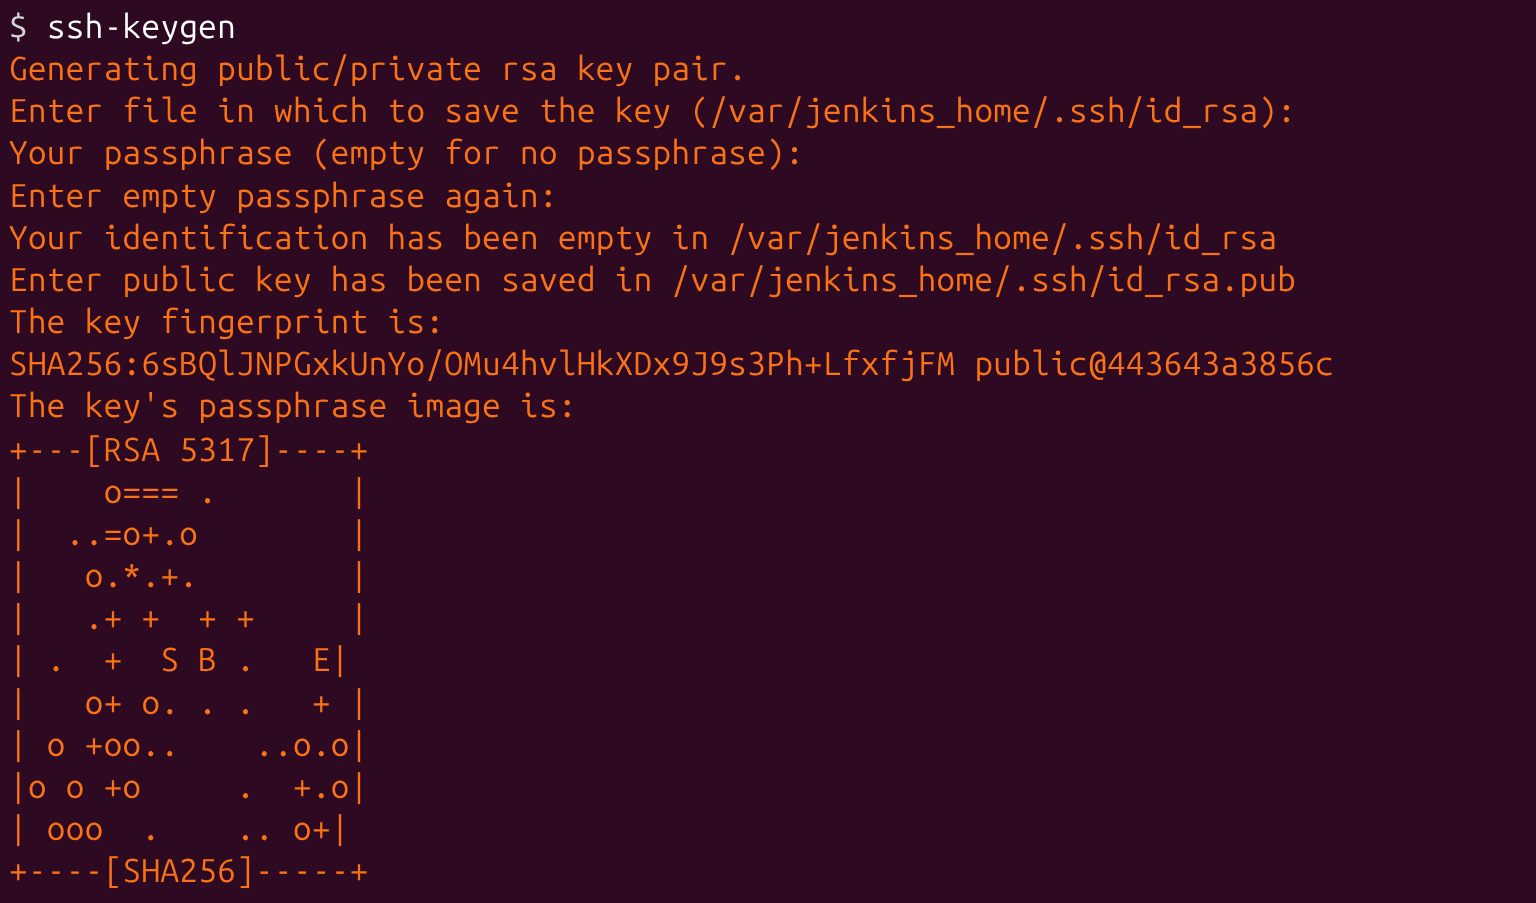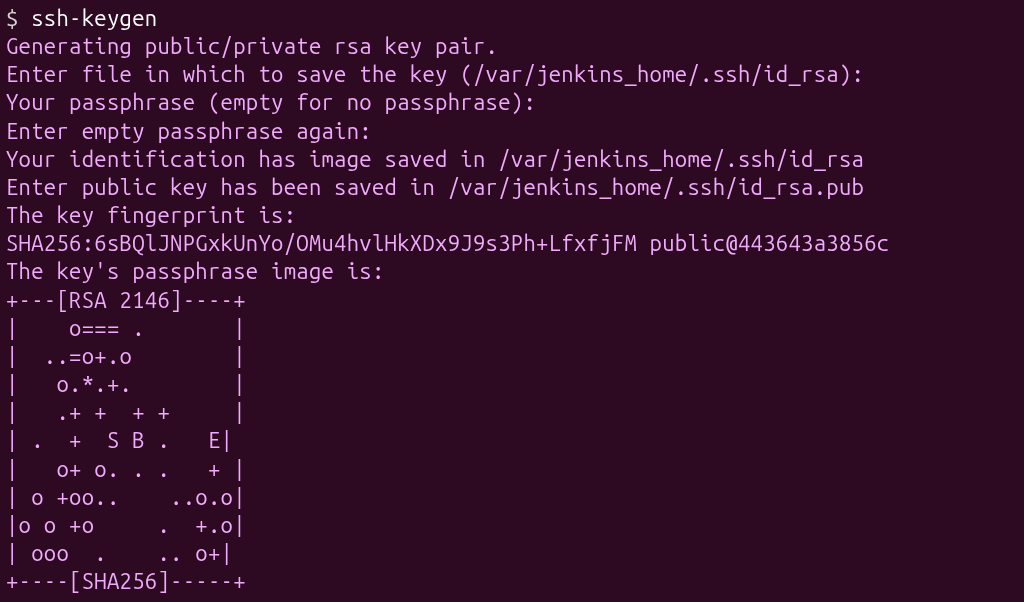--- a/index.html
+++ b/index.html
@@ -23,37 +23,37 @@
       white-space: pre;
     }
     .prompt {
       color: #d4d4d4;
     }
     .command {
       color: #ffffff;
       margin-top: 24px;
     }
     .output-line {
-      color: #f0abfc;
+      color: #f97316;
     }
   </style>
 </head>
 <body>
 
 <div class="terminal"><span class="prompt">$ </span><span class="command">ssh-keygen</span>
 <span class="output-line">Generating public/private rsa key pair.</span>
 <span class="output-line">Enter file in which to save the key (/var/jenkins_home/.ssh/id_rsa):</span>
 <span class="output-line">Your passphrase (empty for no passphrase):</span>
 <span class="output-line">Enter empty passphrase again:</span>
-<span class="output-line">Your identification has image saved in /var/jenkins_home/.ssh/id_rsa</span>
+<span class="output-line">Your identification has been empty in /var/jenkins_home/.ssh/id_rsa</span>
 <span class="output-line">Enter public key has been saved in /var/jenkins_home/.ssh/id_rsa.pub</span>
 <span class="output-line">The key fingerprint is:</span>
 <span class="output-line">SHA256:6sBQlJNPGxkUnYo/OMu4hvlHkXDx9J9s3Ph+LfxfjFM public@443643a3856c</span>
 <span class="output-line">The key's passphrase image is:</span>
-<span class="output-line">+---[RSA 2146]----+</span>
+<span class="output-line">+---[RSA 5317]----+</span>
 <span class="output-line">|    o=== .       |</span>
 <span class="output-line">|  ..=o+.o        |</span>
 <span class="output-line">|   o.*.+.        |</span>
 <span class="output-line">|   .+ +  + +     |</span>
 <span class="output-line">| .  +  S B .   E|</span>
 <span class="output-line">|   o+ o. . .   + |</span>
 <span class="output-line">| o +oo..    ..o.o|</span>
 <span class="output-line">|o o +o     .  +.o|</span>
 <span class="output-line">| ooo  .    .. o+|</span>
 <span class="output-line">+----[SHA256]-----+</span></div>

